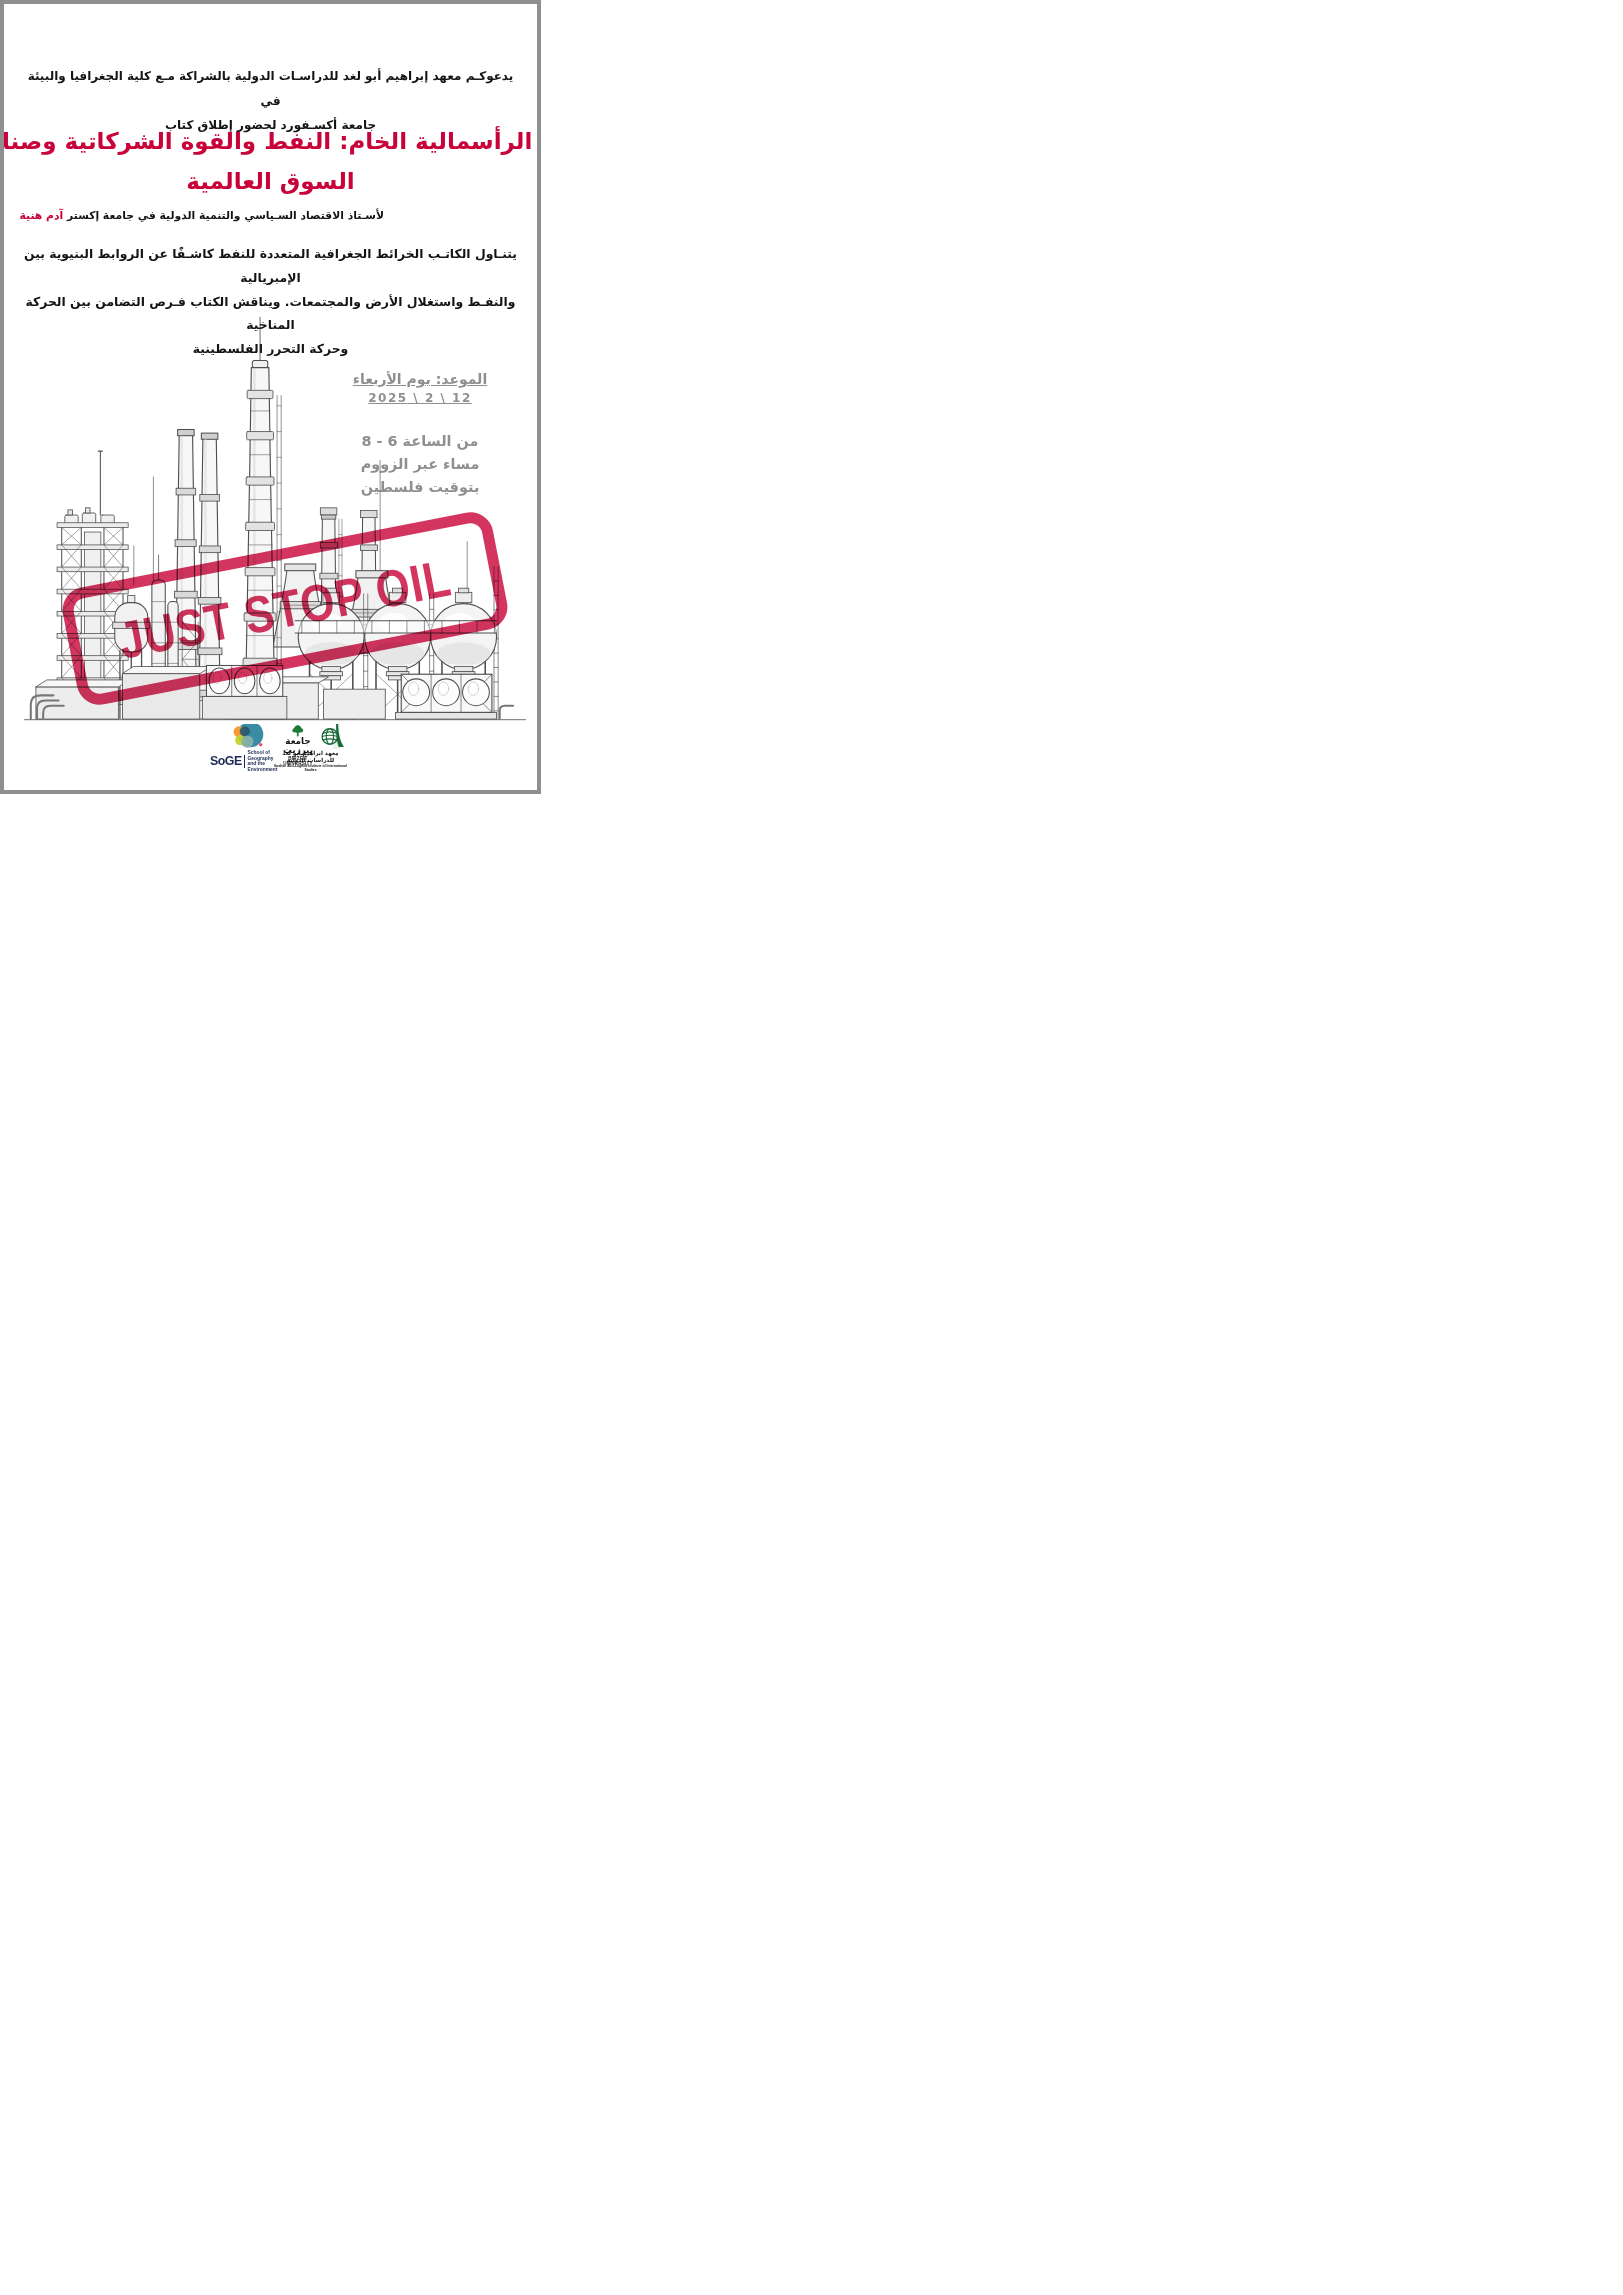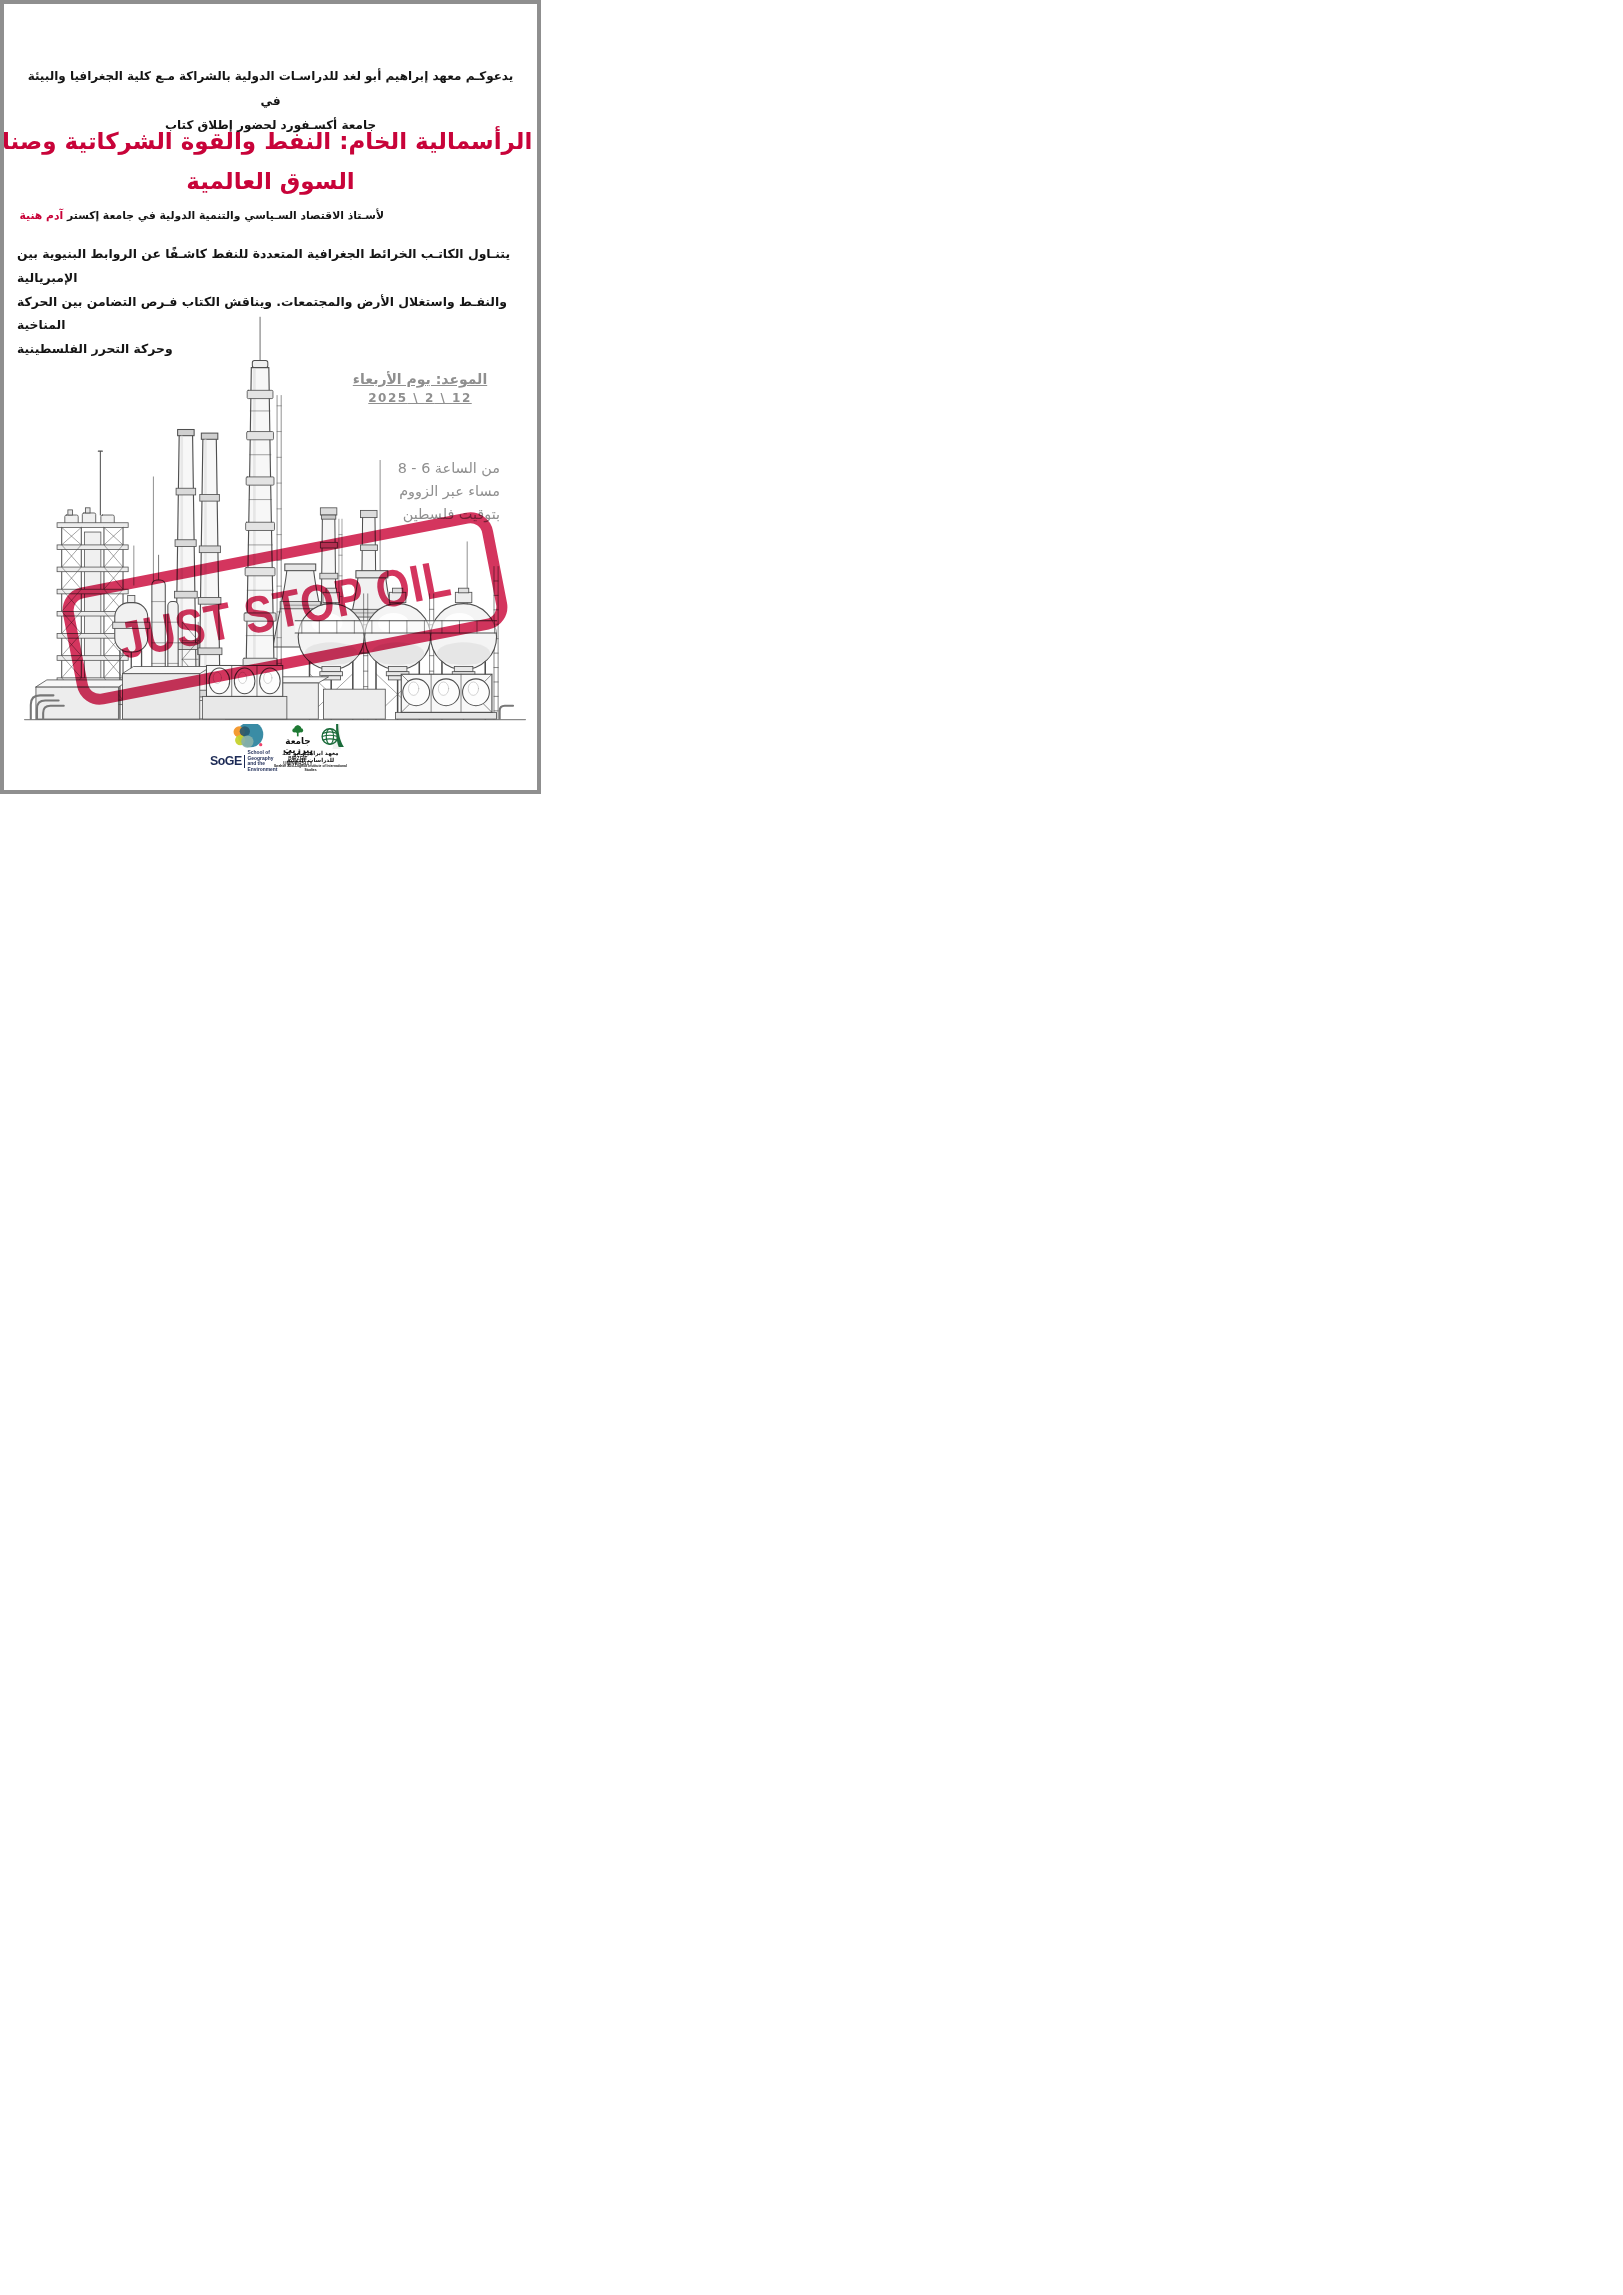--- a/index.html
+++ b/index.html
@@ -23,32 +23,32 @@
     text-align:center;font-size:23px;font-weight:bold;color:#c80339;
     line-height:1.75;white-space:nowrap;
   }
   .author{
     position:absolute;top:205px;left:15.5px;right:15.5px;
     text-align:left;font-size:10.8px;font-weight:bold;color:#141414;
   }
   .author .name{color:#c80339;}
   .body-text{
     position:absolute;top:238px;left:13px;right:13px;
-    text-align:left;font-size:12.4px;font-weight:bold;color:#141414;
+    text-align:center;font-size:12.4px;font-weight:bold;color:#141414;
     line-height:1.92;
   }
   .date-block{
     position:absolute;top:366px;right:32px;width:170px;
     text-align:center;color:#8f8f8f;font-weight:bold;text-decoration:underline;
   }
   .date-label{font-size:14px;line-height:1.35;}
   .date-value{font-size:12px;letter-spacing:1.5px;line-height:1.5;}
   .time-block{
-    position:absolute;top:453px;right:37px;width:160px;
-    text-align:right;color:#8f8f8f;font-weight:normal;
+    position:absolute;top:426px;right:37px;width:160px;
+    text-align:center;color:#8f8f8f;font-weight:bold;
     font-size:14.4px;line-height:1.6;
   }
   .illustration{position:absolute;left:0;top:309px;width:541px;height:419px;}
   .stamp{
     position:absolute;left:62px;top:545px;width:438px;height:119px;
     box-sizing:border-box;
     border:11.3px solid #d4355e;border-radius:23px;
     transform:rotate(-11deg);
     display:flex;align-items:center;justify-content:center;
     mix-blend-mode:multiply;

